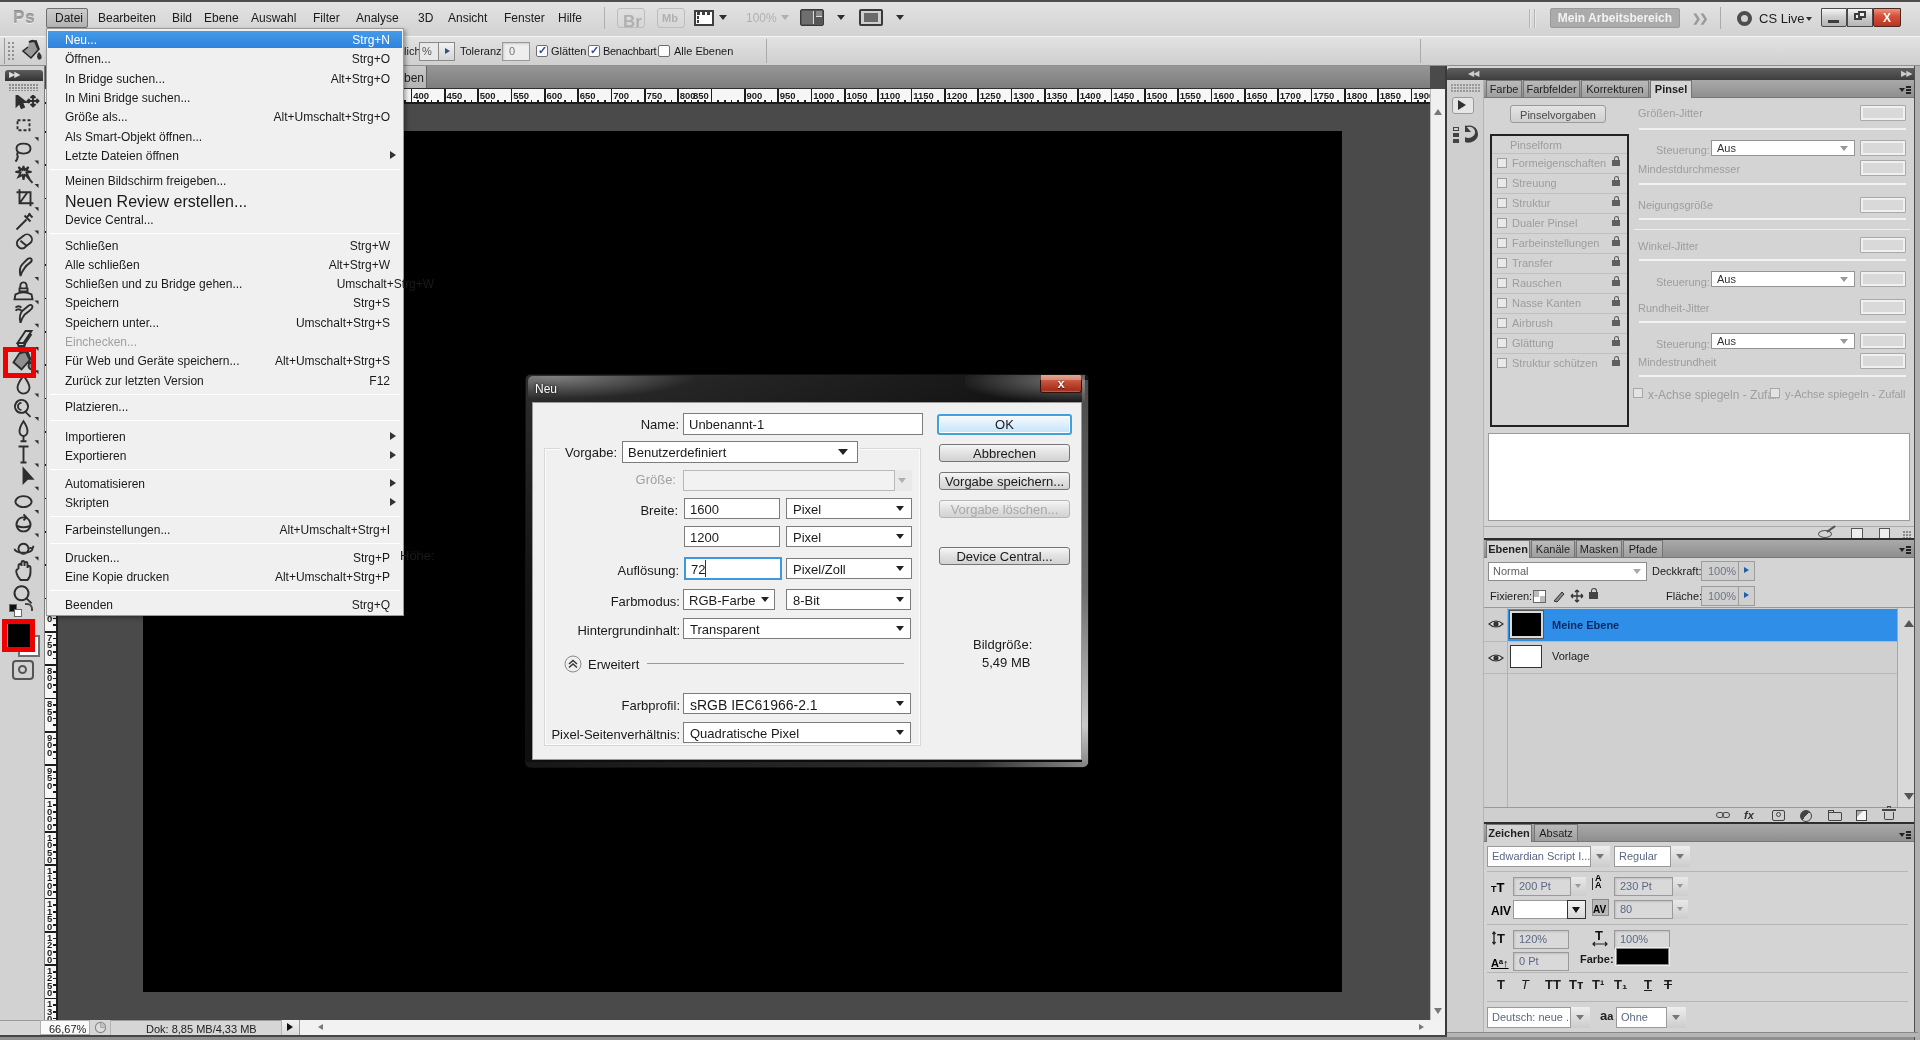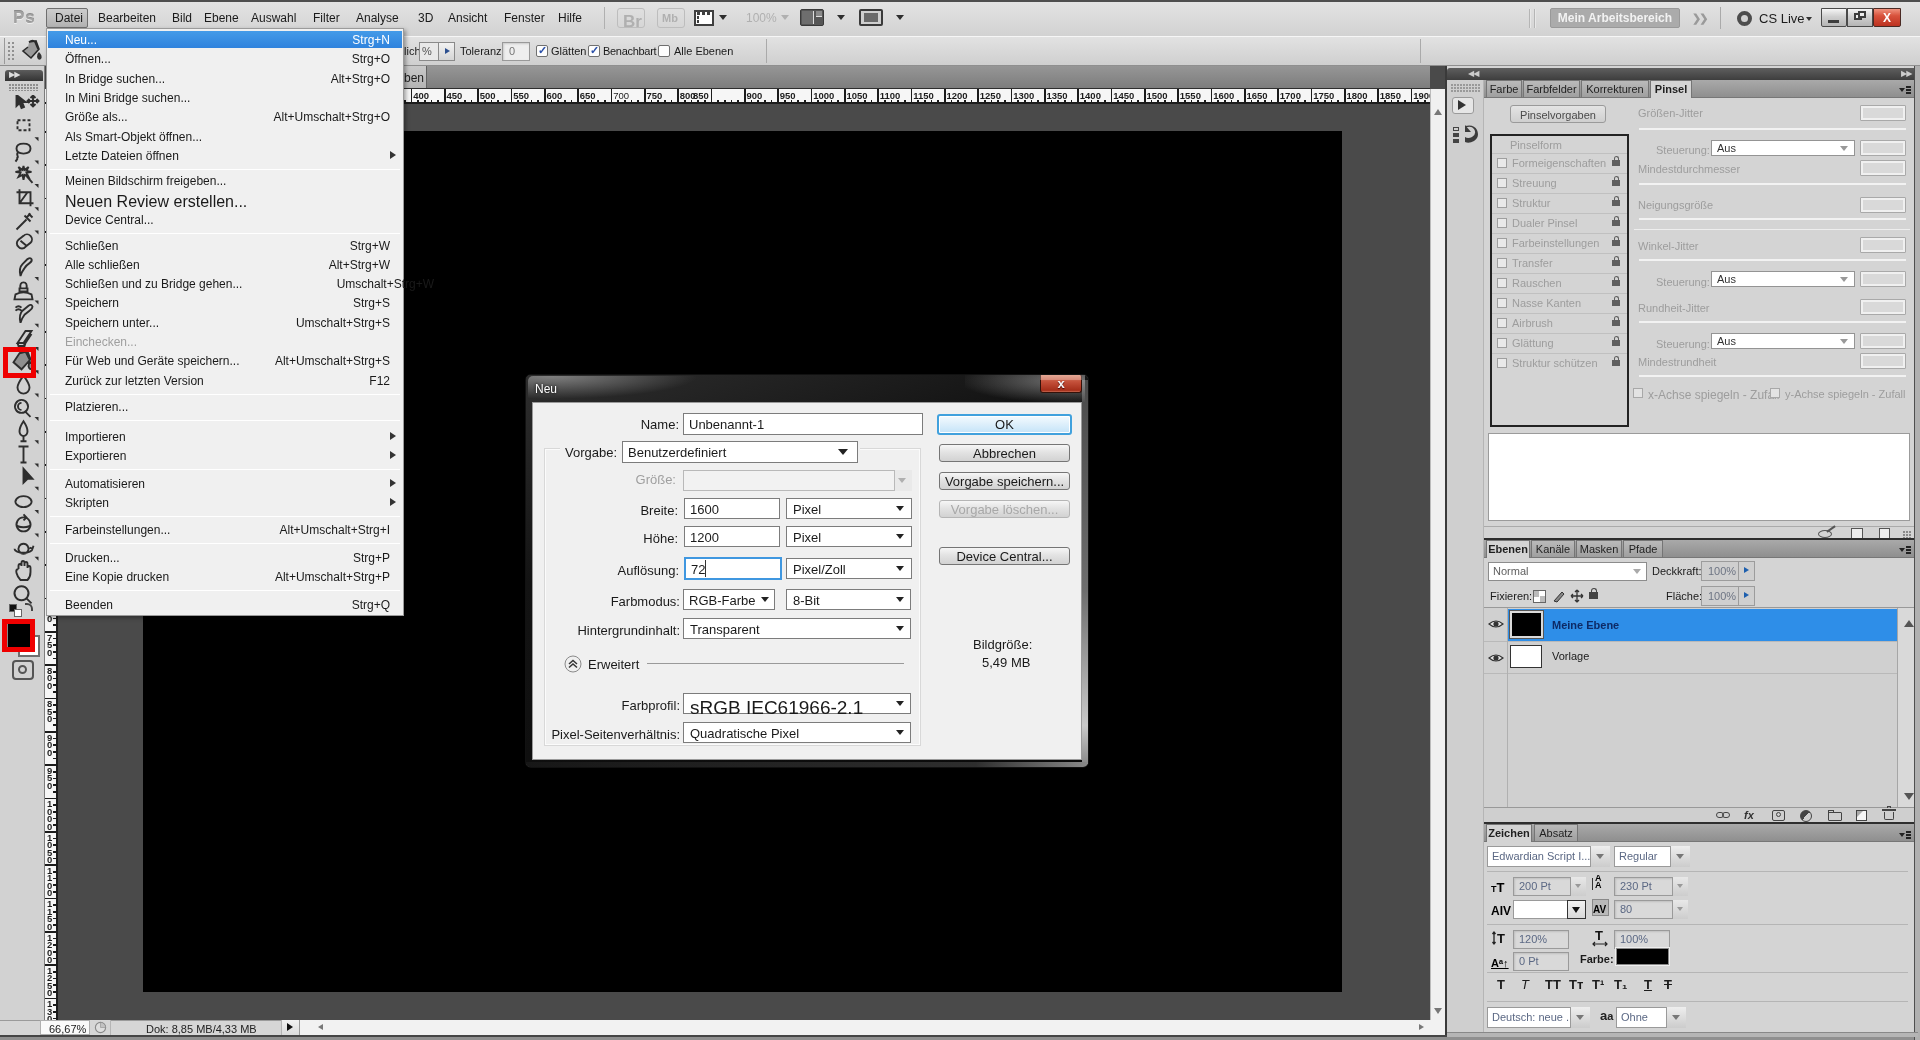--- a/index.html
+++ b/index.html
@@ -294,21 +294,21 @@
       <div class="abs" style="left: 557.3px; top: 100px; width: 1.5px; height: 4px; background: rgb(28, 28, 28);"></div>
       <div class="abs" style="left: 564px; top: 100px; width: 1.5px; height: 4px; background: rgb(28, 28, 28);"></div>
       <div class="abs" style="left: 570.7px; top: 100px; width: 1.5px; height: 4px; background: rgb(28, 28, 28);"></div>
       <div class="abs" style="left: 577.3px; top: 89px; width: 1.5px; height: 14px; background: rgb(28, 28, 28);"></div>
       <div class="abs" style="left: 579.8px; top: 89.5px; font-size: 9.5px; font-weight: bold; color: rgb(28, 28, 28);">650</div>
       <div class="abs" style="left: 584px; top: 100px; width: 1.5px; height: 4px; background: rgb(28, 28, 28);"></div>
       <div class="abs" style="left: 590.7px; top: 100px; width: 1.5px; height: 4px; background: rgb(28, 28, 28);"></div>
       <div class="abs" style="left: 597.3px; top: 100px; width: 1.5px; height: 4px; background: rgb(28, 28, 28);"></div>
       <div class="abs" style="left: 604px; top: 100px; width: 1.5px; height: 4px; background: rgb(28, 28, 28);"></div>
       <div class="abs" style="left: 610.7px; top: 89px; width: 1.5px; height: 14px; background: rgb(28, 28, 28);"></div>
-      <div class="abs" style="left: 613.2px; top: 89.5px; font-size: 9.5px; font-weight: normal; color: rgb(28, 28, 28);">700</div>
+      <div class="abs" style="left: 613.2px; top: 89.5px; font-size: 9.5px; font-weight: bold; color: rgb(28, 28, 28);">700</div>
       <div class="abs" style="left: 617.3px; top: 100px; width: 1.5px; height: 4px; background: rgb(28, 28, 28);"></div>
       <div class="abs" style="left: 624px; top: 100px; width: 1.5px; height: 4px; background: rgb(28, 28, 28);"></div>
       <div class="abs" style="left: 630.7px; top: 100px; width: 1.5px; height: 4px; background: rgb(28, 28, 28);"></div>
       <div class="abs" style="left: 637.3px; top: 100px; width: 1.5px; height: 4px; background: rgb(28, 28, 28);"></div>
       <div class="abs" style="left: 644px; top: 89px; width: 1.5px; height: 14px; background: rgb(28, 28, 28);"></div>
       <div class="abs" style="left: 646.5px; top: 89.5px; font-size: 9.5px; font-weight: bold; color: rgb(28, 28, 28);">750</div>
       <div class="abs" style="left: 650.7px; top: 100px; width: 1.5px; height: 4px; background: rgb(28, 28, 28);"></div>
       <div class="abs" style="left: 657.3px; top: 100px; width: 1.5px; height: 4px; background: rgb(28, 28, 28);"></div>
       <div class="abs" style="left: 664px; top: 100px; width: 1.5px; height: 4px; background: rgb(28, 28, 28);"></div>
       <div class="abs" style="left: 670.7px; top: 100px; width: 1.5px; height: 4px; background: rgb(28, 28, 28);"></div>
@@ -1017,21 +1017,21 @@
       <div class="abs" style="left: 400px; top: 472px; width: 276px; text-align: right; font-size: 13px; color: rgb(159, 159, 159); white-space: nowrap;">Größe:</div>
       <div class="abs" style="left: 683px; top: 470px; width: 229px; height: 21px; background: rgb(242, 242, 242); border: 1px solid rgb(185, 185, 185);"></div>
       <div class="abs" style="left: 894px; top: 470px; width: 18px; height: 21px; background: rgb(233, 233, 233); border-left: 1px solid rgb(185, 185, 185);"></div>
       <div class="abs" style="left: 898px; top: 478px; width: 0px; height: 0px; border-width: 5px 4px 4px; border-style: solid; border-color: rgb(176, 176, 176) transparent transparent; border-image: initial;"></div>
       <div class="abs" style="left: 400px; top: 503px; width: 278px; text-align: right; font-size: 13px; color: rgb(26, 26, 26); white-space: nowrap;">Breite:</div>
       <div class="abs" style="left: 684px; top: 498px; width: 96px; height: 21px; background: rgb(255, 255, 255); border: 1px solid rgb(124, 124, 124);"></div>
       <div class="abs" style="left: 690px; top: 502px; font-size: 13px; color: rgb(26, 26, 26);">1600</div>
       <div class="abs" style="left: 786px; top: 498px; width: 126px; height: 21px; background: rgb(255, 255, 255); border: 1px solid rgb(124, 124, 124);"></div>
       <div class="abs" style="left: 793px; top: 502px; font-size: 13px; color: rgb(26, 26, 26);">Pixel</div>
       <div class="abs" style="left: 896px; top: 506px; width: 0px; height: 0px; border-width: 5.5px 4.5px 4.5px; border-style: solid; border-color: rgb(34, 34, 34) transparent transparent; border-image: initial;"></div>
-      <div class="abs" style="left: 400px; top: 531px; width: 278px; text-align: right; font-size: 13px; color: rgb(26, 26, 26); white-space: nowrap;">Höhe:</div>
+      <div class="abs" style="left: 400px; top: 548px; width: 278px; font-size: 13px; color: rgb(26, 26, 26); white-space: nowrap;">Höhe:</div>
       <div class="abs" style="left: 684px; top: 526px; width: 96px; height: 21px; background: rgb(255, 255, 255); border: 1px solid rgb(124, 124, 124);"></div>
       <div class="abs" style="left: 690px; top: 530px; font-size: 13px; color: rgb(26, 26, 26);">1200</div>
       <div class="abs" style="left: 786px; top: 526px; width: 126px; height: 21px; background: rgb(255, 255, 255); border: 1px solid rgb(124, 124, 124);"></div>
       <div class="abs" style="left: 793px; top: 530px; font-size: 13px; color: rgb(26, 26, 26);">Pixel</div>
       <div class="abs" style="left: 896px; top: 534px; width: 0px; height: 0px; border-width: 5.5px 4.5px 4.5px; border-style: solid; border-color: rgb(34, 34, 34) transparent transparent; border-image: initial;"></div>
       <div class="abs" style="left: 400px; top: 563px; width: 279px; text-align: right; font-size: 13px; color: rgb(26, 26, 26); white-space: nowrap;">Auflösung:</div>
       <div class="abs" style="left: 684px; top: 557px; width: 98px; height: 23px; background: rgb(255, 255, 255); border: 2px solid rgb(63, 151, 224);"></div>
       <div class="abs" style="left: 691px; top: 562px; font-size: 13px; color: rgb(26, 26, 26);">72</div>
       <div class="abs" style="left: 705px; top: 560px; width: 1px; height: 17px; background: rgb(51, 51, 51);"></div>
       <div class="abs" style="left: 786px; top: 558px; width: 126px; height: 21px; background: rgb(255, 255, 255); border: 1px solid rgb(124, 124, 124);"></div>
@@ -1049,21 +1049,21 @@
       <div class="abs" style="left: 690px; top: 622px; font-size: 13px; color: rgb(26, 26, 26);">Transparent</div>
       <div class="abs" style="left: 896px; top: 626px; width: 0px; height: 0px; border-width: 5.5px 4.5px 4.5px; border-style: solid; border-color: rgb(34, 34, 34) transparent transparent; border-image: initial;"></div>
       <div class="abs" style="left: 564px; top: 655px; width: 18px; height: 18px;"><svg width="18" height="18">
           <circle cx="9" cy="9" r="8" fill="#efefef" stroke="#8a8a8a" stroke-width="1"></circle>
           <path d="M5 9 L9 5.5 L13 9 M5 12.5 L9 9 L13 12.5" stroke="#333" stroke-width="1.5" fill="none"></path>
         </svg></div>
       <div class="abs" style="left: 588px; top: 657px; font-size: 13px; color: rgb(26, 26, 26);">Erweitert</div>
       <div class="abs" style="left: 647px; top: 663px; width: 257px; height: 1px; background: rgb(154, 154, 154);"></div>
       <div class="abs" style="left: 400px; top: 698px; width: 280px; text-align: right; font-size: 13px; color: rgb(26, 26, 26); white-space: nowrap;">Farbprofil:</div>
       <div class="abs" style="left: 683px; top: 693px; width: 228px; height: 21px; background: rgb(255, 255, 255); border: 1px solid rgb(124, 124, 124);"></div>
-      <div class="abs" style="left: 690px; top: 697px; font-size: 19px; color: rgb(26, 26, 26);">sRGB IEC61966-2.1</div>
+      <div class="abs" style="left: 690px; top: 697px; font-size: 14px; color: rgb(26, 26, 26);">sRGB IEC61966-2.1</div>
       <div class="abs" style="left: 896px; top: 701px; width: 0px; height: 0px; border-width: 5.5px 4.5px 4.5px; border-style: solid; border-color: rgb(34, 34, 34) transparent transparent; border-image: initial;"></div>
       <div class="abs" style="left: 400px; top: 727px; width: 280px; text-align: right; font-size: 13px; color: rgb(26, 26, 26); white-space: nowrap;">Pixel-Seitenverhältnis:</div>
       <div class="abs" style="left: 683px; top: 722px; width: 228px; height: 21px; background: rgb(255, 255, 255); border: 1px solid rgb(124, 124, 124);"></div>
       <div class="abs" style="left: 690px; top: 726px; font-size: 13px; color: rgb(26, 26, 26);">Quadratische Pixel</div>
       <div class="abs" style="left: 896px; top: 730px; width: 0px; height: 0px; border-width: 5.5px 4.5px 4.5px; border-style: solid; border-color: rgb(34, 34, 34) transparent transparent; border-image: initial;"></div>
       <div class="abs" style="left: 937px; top: 414px; width: 135px; height: 21px; background: linear-gradient(rgb(244, 250, 254), rgb(223, 240, 251) 45%, rgb(196, 227, 248)); border: 2px solid rgb(65, 161, 221); border-radius: 3px; box-shadow: rgb(255, 255, 255) 0px 0px 0px 1px inset;"></div>
       <div class="abs" style="left: 937px; top: 417px; width: 135px; text-align: center; font-size: 13px; color: rgb(26, 26, 26);">OK</div>
       <div class="abs" style="left: 939px; top: 444px; width: 131px; height: 18px; background: linear-gradient(rgb(246, 246, 246), rgb(227, 227, 227) 45%, rgb(210, 210, 210)); border: 1px solid rgb(117, 117, 117); border-radius: 3px;"></div>
       <div class="abs" style="left: 939px; top: 446px; width: 131px; text-align: center; font-size: 13px; color: rgb(26, 26, 26);">Abbrechen</div>
       <div class="abs" style="left: 939px; top: 472px; width: 131px; height: 18px; background: linear-gradient(rgb(246, 246, 246), rgb(227, 227, 227) 45%, rgb(210, 210, 210)); border: 1px solid rgb(117, 117, 117); border-radius: 3px;"></div>

